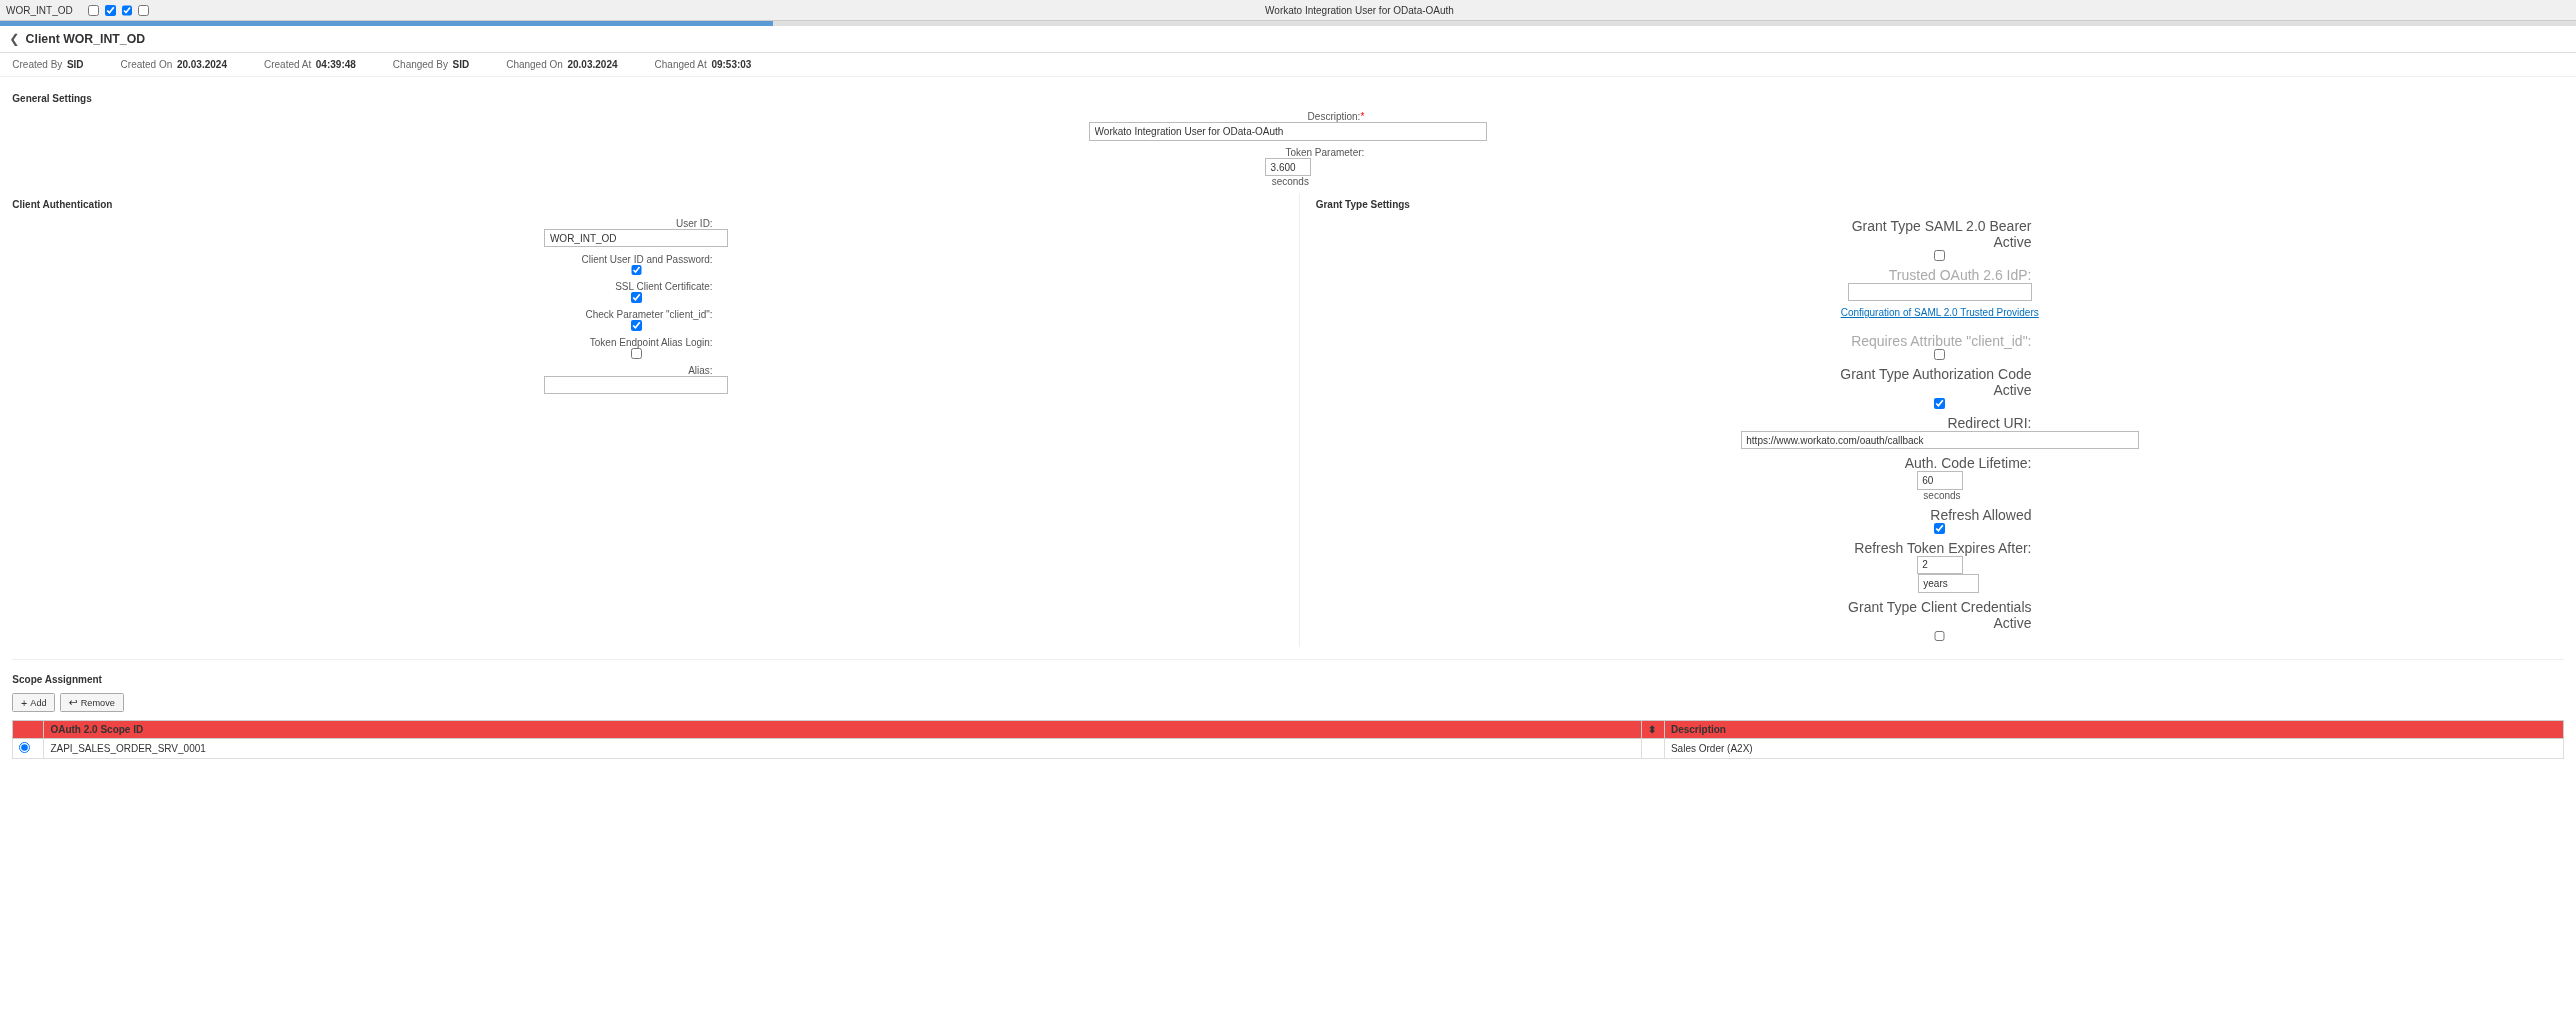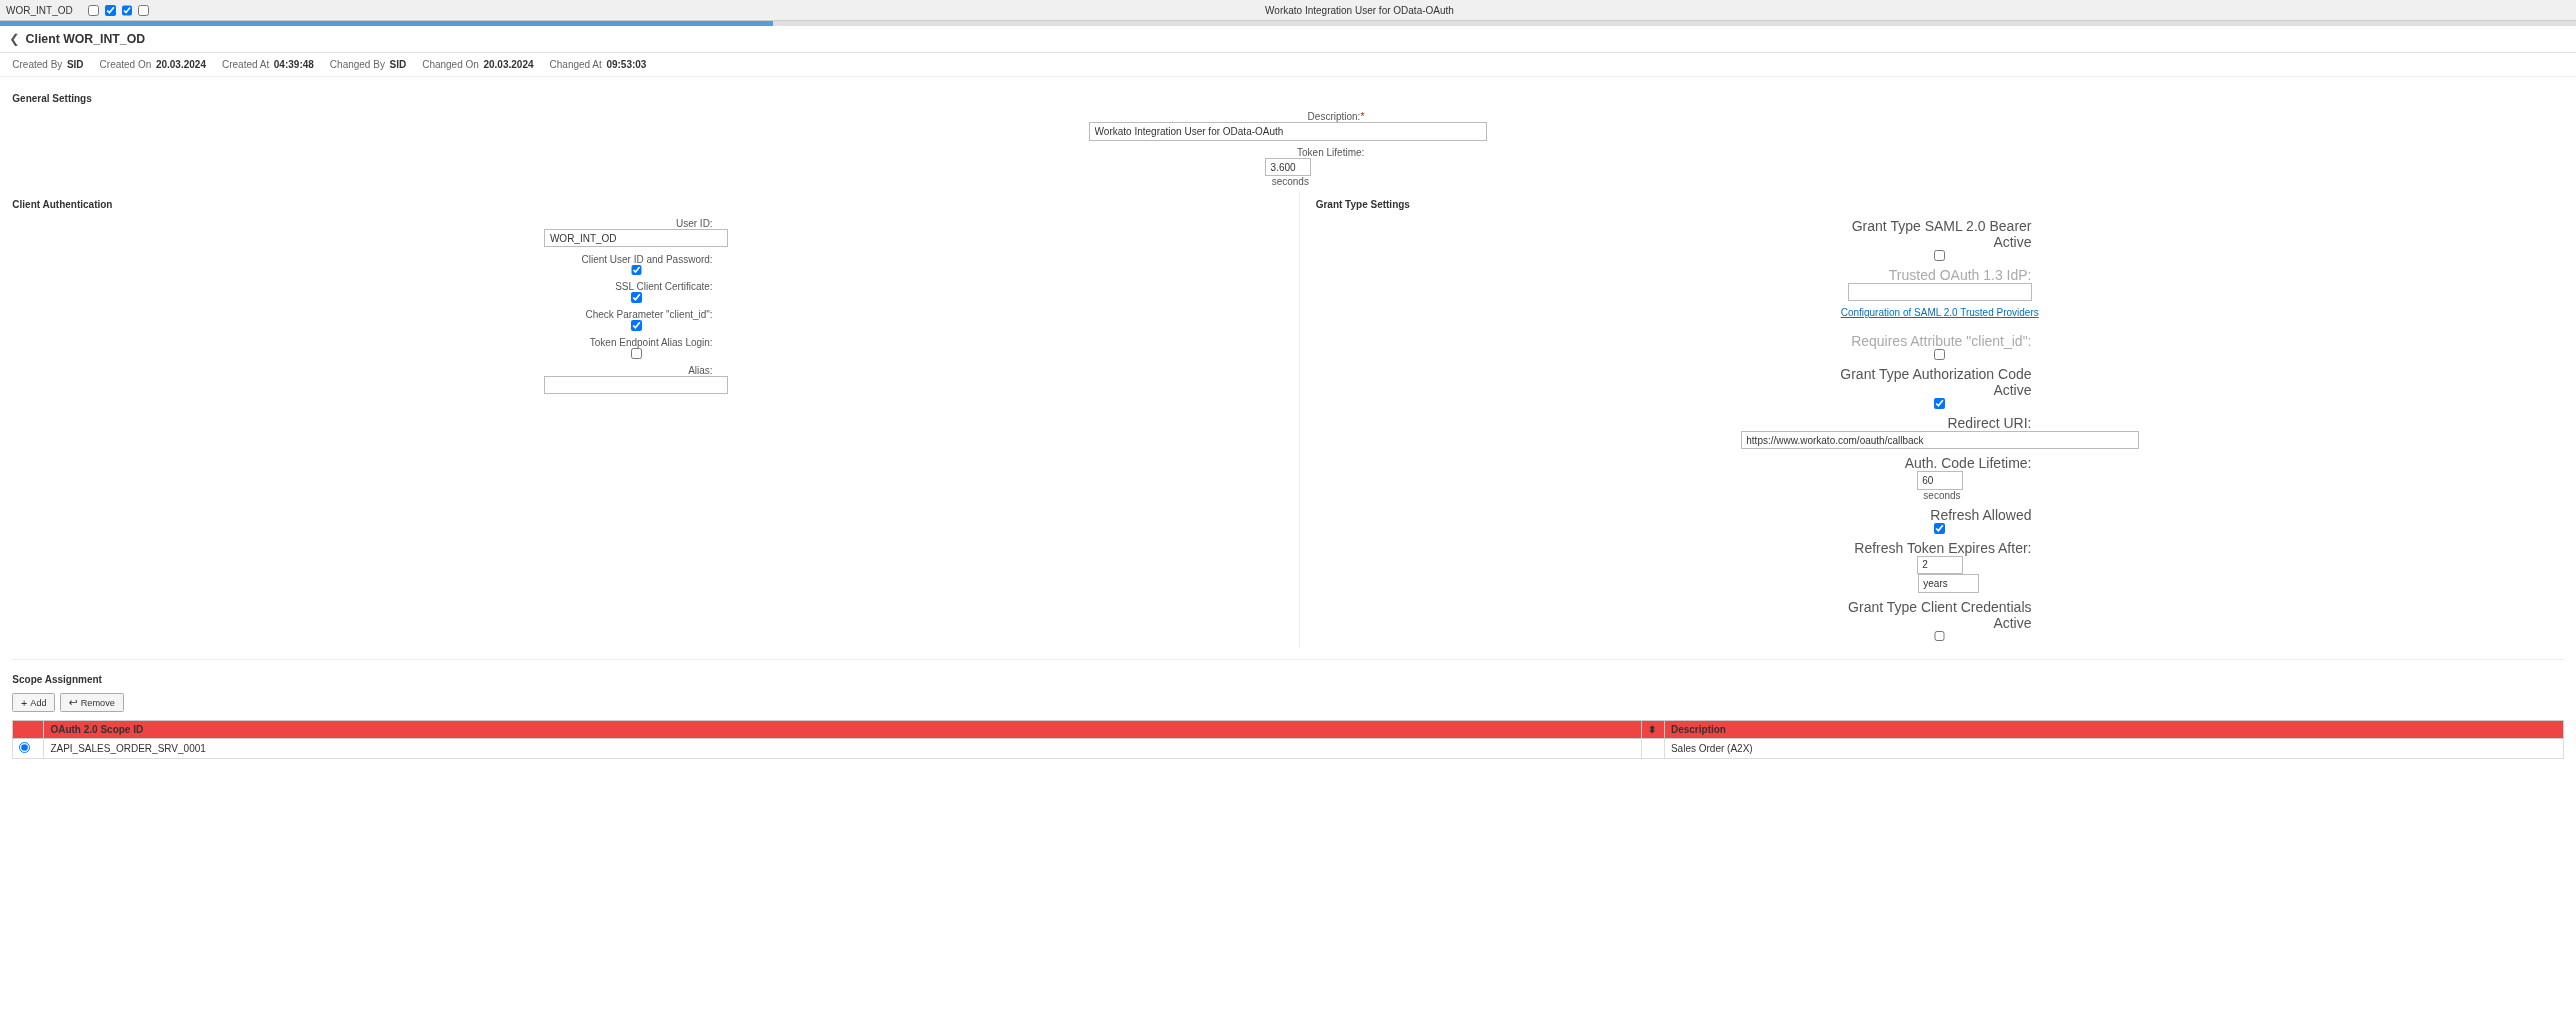--- a/index.html
+++ b/index.html
@@ -65,21 +65,21 @@
     .page-title {
       font-size: 12.3px;
       font-weight: bold;
       color: #333;
     }
 
     
     .metadata-row {
       display: flex;
       padding: 6.1px 12.3px;
-      gap: 16px;
+      gap: 37px;
       border-bottom: 0.8px solid #eee;
       background: #fff;
       font-size: 10px;
     }
     .meta-item {
       display: flex;
       gap: 4.6px;
     }
     .meta-label {
       color: #666;
@@ -302,21 +302,21 @@
   <div class="section-header">General Settings</div>
 
   <div class="form-row">
     <span class="form-label">
       <span>Description:</span><span class="required">*</span>
     </span>
     <input type="text" class="form-control form-control-full" value="Workato Integration User for OData-OAuth" style="">
   </div>
 
   <div class="form-row">
-    <span class="form-label">Token Lifetime:</span>
+    <span class="form-label">Token Parameter:</span>
     <input type="text" class="form-control form-control-small" value="3.600" style="">
     <span class="unit-text">seconds</span>
   </div>
 
 
   <div class="two-col">
 
     <div class="left-col">
       <div class="section-header">Client Authentication</div>
 
@@ -353,21 +353,21 @@
 
     <div class="right-col">
       <div class="section-header">Grant Type Settings</div>
 
       <div class="form-row">
         <span class="form-label form-label-right">Grant Type SAML 2.0 Bearer Active</span>
         <input type="checkbox" class="checkbox-input" style="">
       </div>
 
       <div class="form-row">
-        <span class="form-label form-label-right form-label-gray">Trusted OAuth 1.3 IdP:</span>
+        <span class="form-label form-label-right form-label-gray">Trusted OAuth 2.6 IdP:</span>
         <input type="text" class="form-control form-control-full" style="width: 184px;">
       </div>
 
       <div class="form-row">
         <span class="form-label form-label-right"></span>
         <span class="link-text">Configuration of SAML 2.0 Trusted Providers</span>
       </div>
 
       <div class="form-row">
         <span class="form-label form-label-right form-label-gray">Requires Attribute "client_id":</span>

